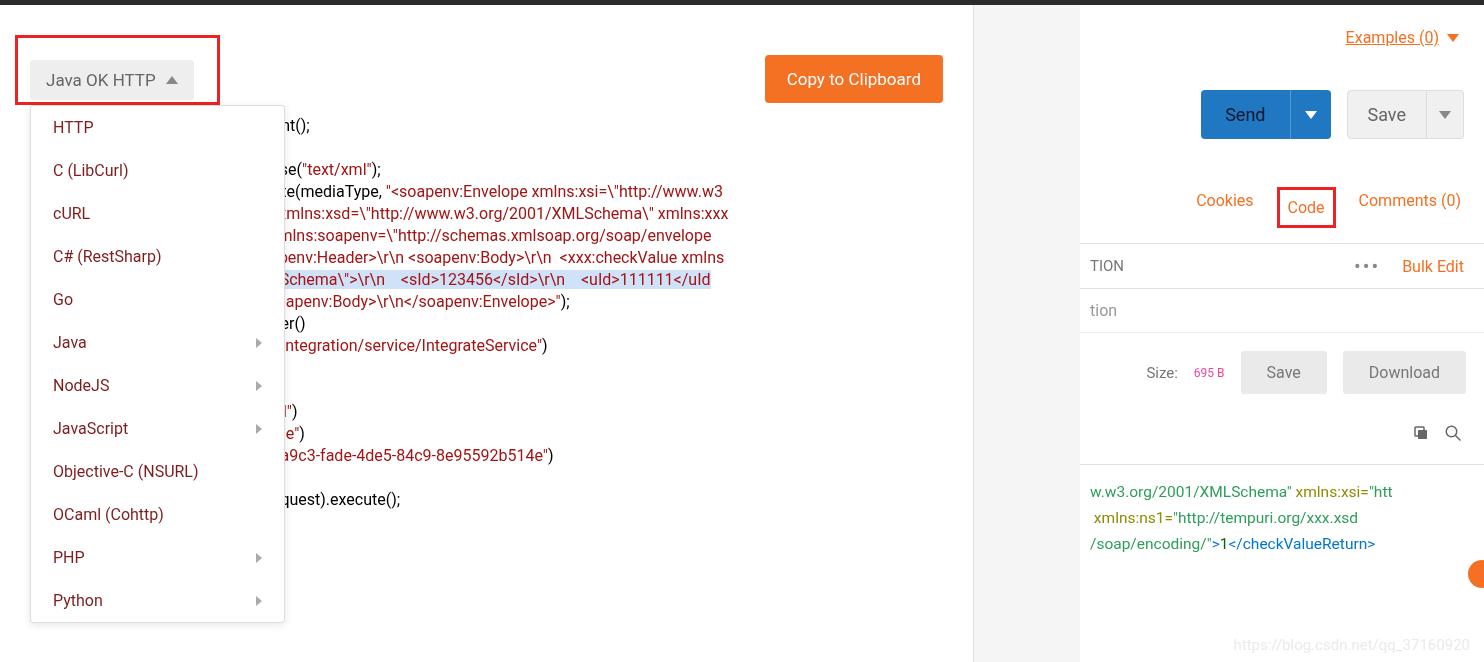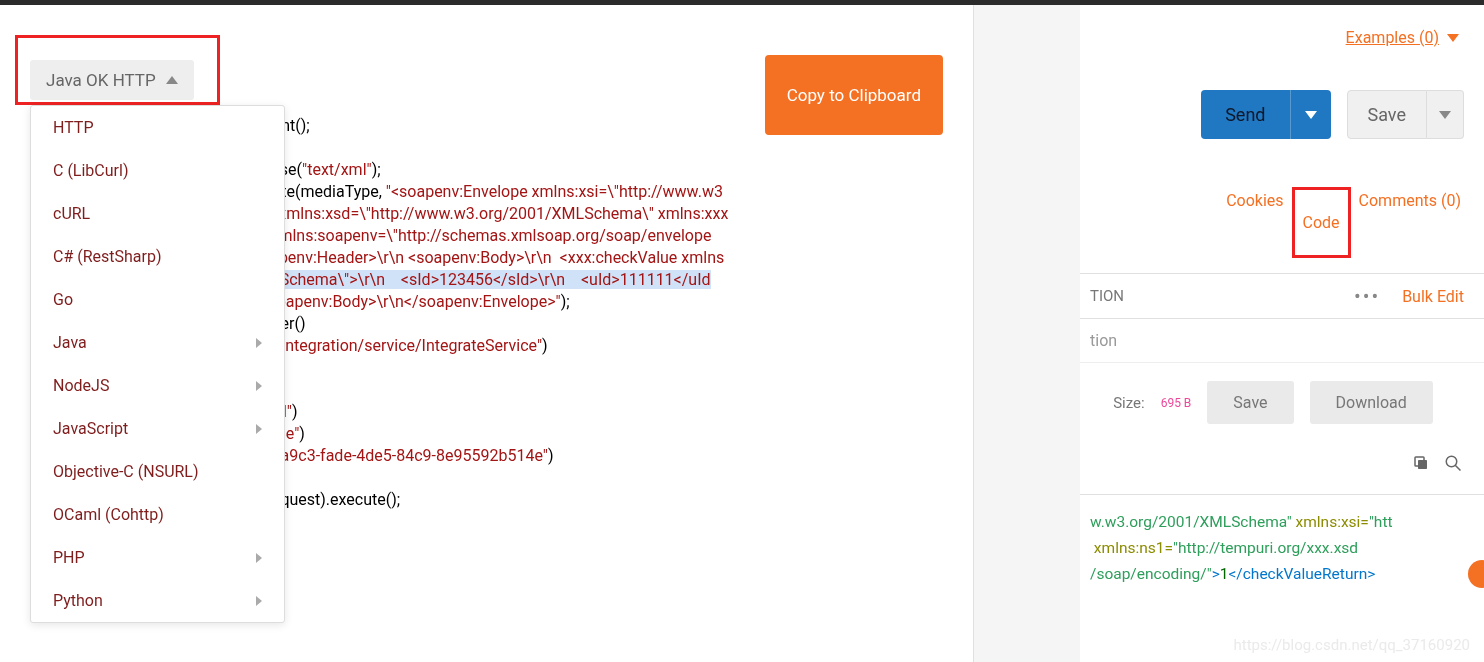--- a/index.html
+++ b/index.html
@@ -65,21 +65,21 @@
   height: 70px;
   border: 3px solid #ee2222;
 }
 .copy-btn {
   position: absolute;
   top: 50px;
   right: 30px;
   background: #f47023;
   color: #fff;
   border: none;
-  padding: 30px 22px;
+  padding: 14px 22px;
   font-size: 17px;
   border-radius: 4px;
   cursor: pointer;
 }
 .dropdown {
   position: absolute;
   top: 100px;
   left: 30px;
   width: 255px;
   background: #fff;
@@ -196,32 +196,32 @@
   display: flex;
   justify-content: flex-end;
   align-items: center;
   padding: 20px 20px 20px 0;
   gap: 16px;
 }
 .btn-group { display: flex; }
 .links-row {
   display: flex;
   justify-content: flex-end;
-  gap: 0;
+  gap: 15px;
   padding: 28px 15px 15px 0;
   font-size: 16px;
 }
 .links-row span {
   color: #f47023;
   cursor: pointer;
   padding: 4px 8px;
 }
 .red-box-code {
   border: 3px solid #ee2222;
-  padding: 23px 8px !important;
+  padding: 8px 8px !important;
 }
 .tion-row {
   border-top: 1px solid #e0e0e0;
   border-bottom: 1px solid #e0e0e0;
   padding: 10px 20px 10px 10px;
   display: flex;
   justify-content: space-between;
   align-items: center;
   color: #777;
   font-size: 15px;
@@ -238,21 +238,21 @@
   font-size: 16px;
 }
 .tion-text {
   padding: 12px 0 12px 10px;
   color: #999;
   font-size: 16px;
   border-bottom: 1px solid #eee;
 }
 .size-row {
   display: flex;
-  justify-content: center;
+  justify-content: flex-end;
   align-items: center;
   padding: 18px 18px 18px 0;
   gap: 16px;
 }
 .size-label { color: #777; font-size: 15px; }
 .size-val { color: #ec4899; font-size: 12px; }
 .save2-btn, .download-btn {
   background: #eaeaea;
   border: none;
   color: #777;

